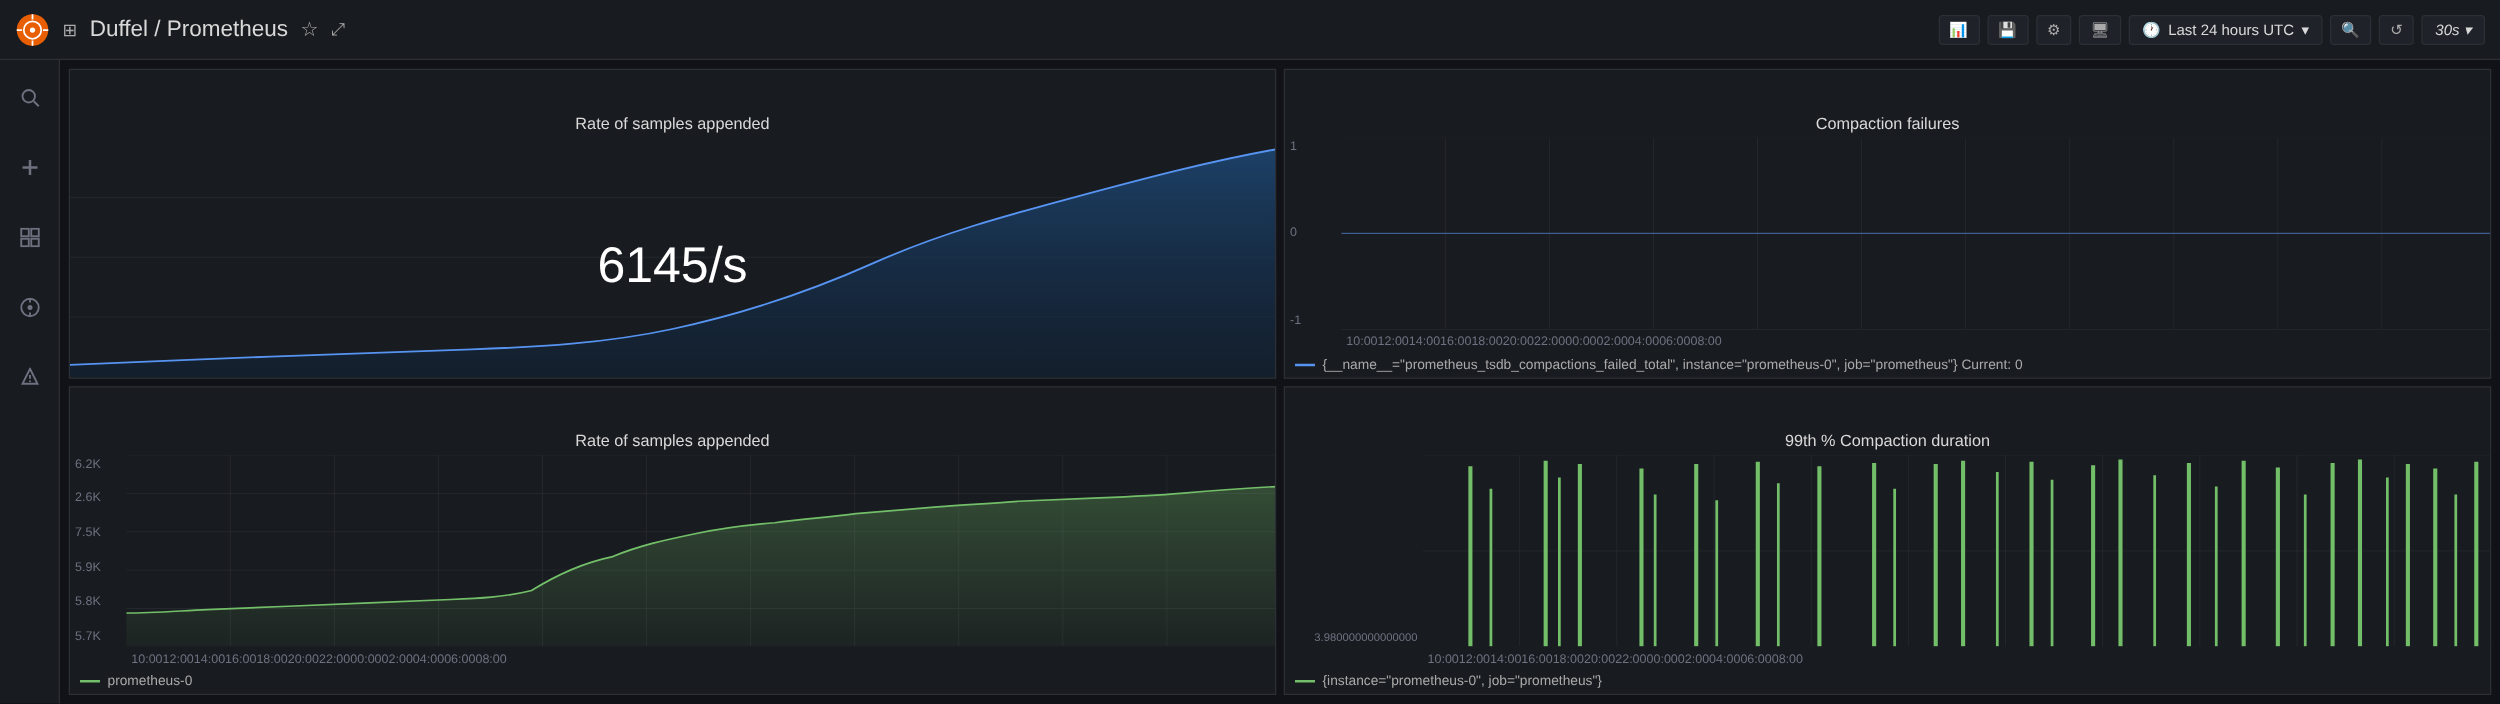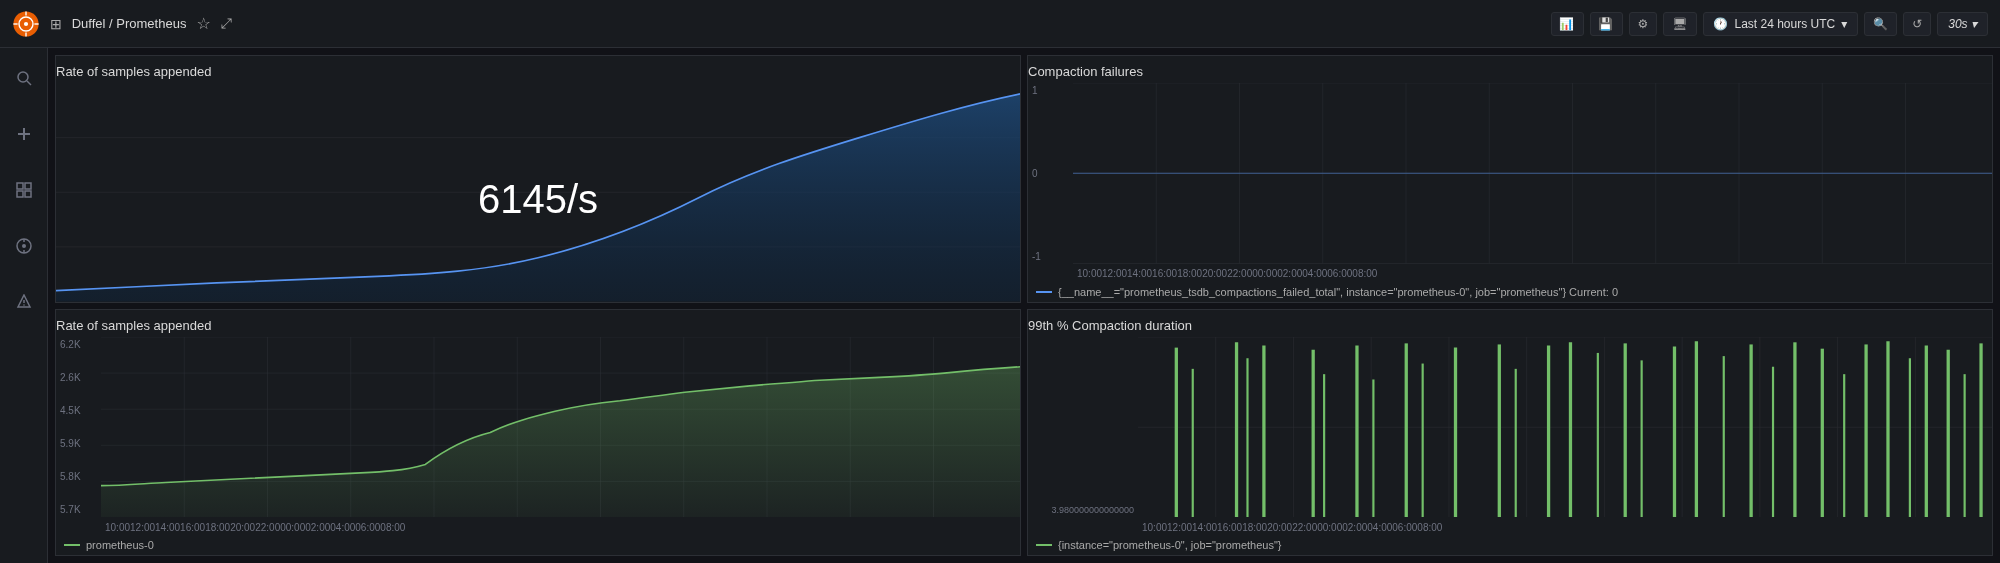--- a/index.html
+++ b/index.html
@@ -33,21 +33,21 @@
     }
     .grafana-logo {
       width: 28px;
       height: 28px;
     }
     .breadcrumb {
       display: flex;
       align-items: flex-start;
       gap: 6px;
       color: #d9d9d9;
-      font-size: 13px;
+      font-size: 18px;
     }
     .topnav-right {
       display: flex;
       align-items: center;
       gap: 6px;
     }
     .nav-btn {
       background: #1f2229;
       border: 1px solid #2c2f35;
       color: #aaa;
@@ -129,23 +129,24 @@
       border: 1px solid #2c2f35;
       margin: 3px;
       display: flex;
       flex-direction: column;
       position: relative;
       overflow: hidden;
     }
     .panel-title {
       font-size: 13px;
       color: #d9d9d9;
-      text-align: left;
+      text-align: center;
       padding: 8px 0 4px 0;
       flex-shrink: 0;
+      margin-top: 27px;
     }
     .panel-content {
       flex: 1;
       position: relative;
       overflow: hidden;
     }
 
     
     .panel-stat-value {
       position: absolute;
@@ -394,21 +395,21 @@
         <span>{__name__="prometheus_tsdb_compactions_failed_total", instance="prometheus-0", job="prometheus"}  Current: 0</span>
       </div>
     </div>
 
     <div class="panel">
       <div class="panel-title">Rate of samples appended</div>
       <div class="panel-content">
         <div class="y-axis">
           <span>6.2K</span>
           <span>2.6K</span>
-          <span>4.5K</span>
+          <span>7.5K</span>
           <span>5.9K</span>
           <span>5.8K</span>
           <span>5.7K</span>
         </div>
         <div class="chart-area">
           <svg class="chart-svg" viewBox="0 0 850 170" preserveAspectRatio="none">
 
             <line x1="0" y1="0" x2="850" y2="0" stroke="#2c2f35" stroke-width="0.5"></line>
             <line x1="0" y1="34" x2="850" y2="34" stroke="#2c2f35" stroke-width="0.5"></line>
             <line x1="0" y1="68" x2="850" y2="68" stroke="#2c2f35" stroke-width="0.5"></line>

